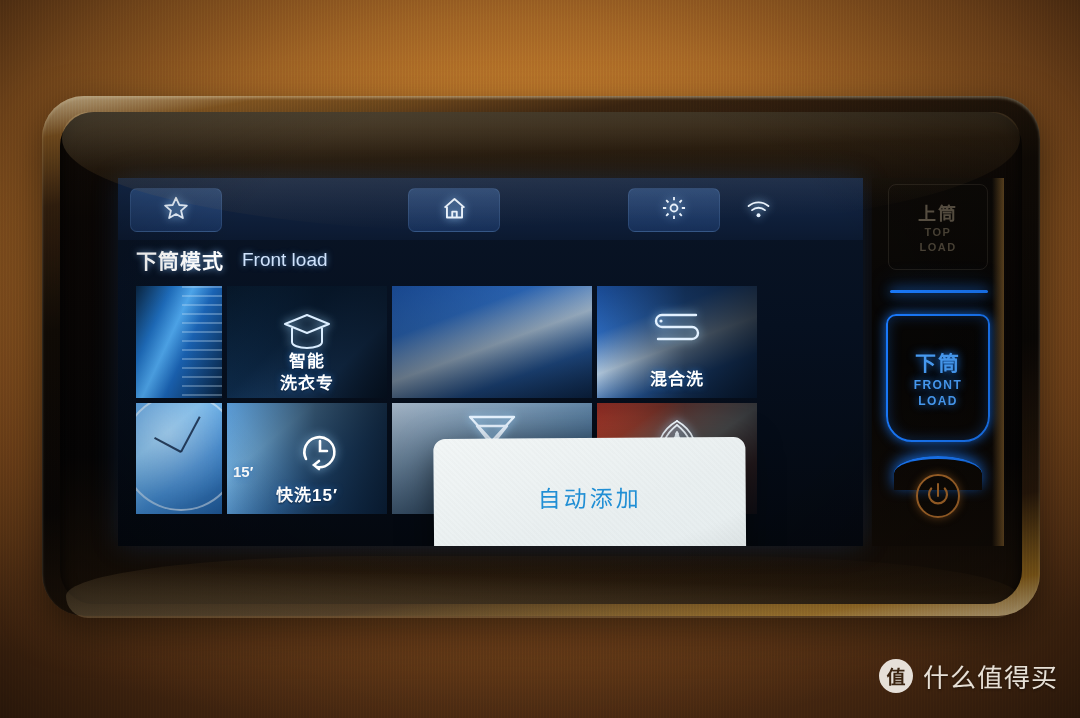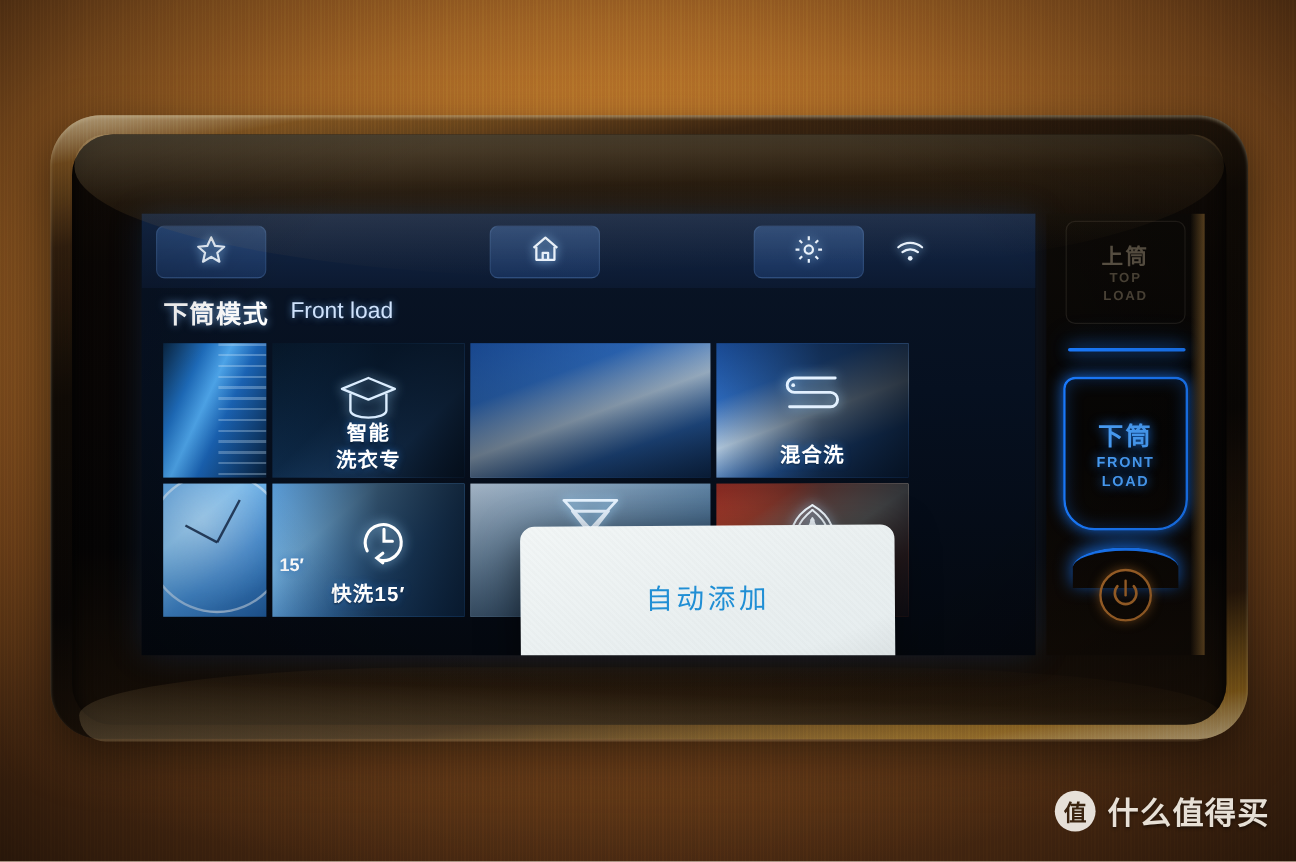--- a/index.html
+++ b/index.html
@@ -209,21 +209,21 @@
   
   #watermark{
     position:absolute; right:22px; bottom:24px; z-index:70;
     display:flex; align-items:center; gap:10px; opacity:.92;
   }
   .wm-badge{
     width:34px; height:34px; border-radius:50%; background:#f4f0ea;
     display:flex; align-items:center; justify-content:center;
     color:#3a2410; font-size:19px; font-weight:700; font-family:"DejaVu Sans",sans-serif;
   }
-  .wm-text{ color:#f6f1e8; font-size:26px; font-weight:700; letter-spacing:1px;
+  .wm-text{ color:#f6f1e8; font-size:26px; font-weight:400; letter-spacing:1px;
             text-shadow:0 1px 3px rgba(0,0,0,.5); font-family:"DejaVu Sans",sans-serif; }
 </style>
 </head>
 <body>
 
 <div id="scene">
 
   <div id="bezel"></div>
   <div id="bezel-inner"></div>
 

